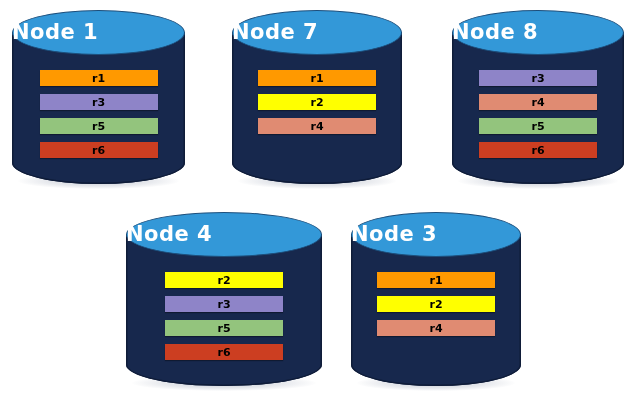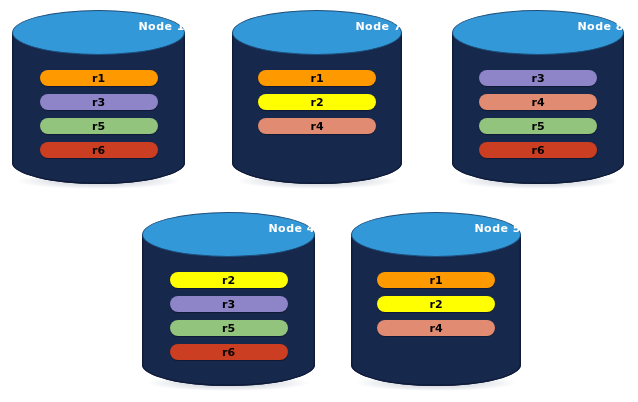--- a/index.html
+++ b/index.html
@@ -66,23 +66,23 @@
     border: 1.5px solid #1d4f7c;
     box-sizing: border-box;
     z-index: 3;
   }
 
   .node-title {
     position: absolute;
     left: 0;
     right: 0;
     top: 10px;
-    text-align: right;
+    text-align: left;
     color: #ffffff;
-    font-size: 11px;
+    font-size: 21px;
     font-weight: bold;
     letter-spacing: 0.5px;
     z-index: 4;
     white-space: nowrap;
     user-select: none;
   }
 
   
   .replica-list {
     position: absolute;
@@ -92,38 +92,38 @@
     z-index: 5;
     display: flex;
     flex-direction: column;
     align-items: center;
     gap: 8px;
   }
 
   .replica-bar {
     width: 118px;
     height: 16px;
-    border-radius: 8px;
+    border-radius: 0;
     box-sizing: border-box;
     display: flex;
     align-items: center;
     justify-content: center;
     color: #000000;
     font-size: 11px;
     font-weight: bold;
     line-height: 1;
     box-shadow: 0 1px 1px rgba(0,0,0,0.35);
     user-select: none;
   }
 
   
   .node-n1 { left: 12px;  top: 10px;  width: 173px; height: 174px; }
   .node-n2 { left: 232px; top: 10px;  width: 170px; height: 174px; }
   .node-n3 { left: 452px; top: 10px;  width: 172px; height: 174px; }
-  .node-n4 { left: 126px; top: 212px; width: 173px; height: 174px; margin-left: 16px; }
+  .node-n4 { left: 126px; top: 212px; width: 196px; height: 174px; }
   .node-n5 { left: 351px; top: 212px; width: 170px; height: 174px; }
 </style>
 </head>
 <body>
 
 <div id="diagram-canvas">
 
 <div class="node node-n1">
       <div class="cyl-shadow"></div>
       <div class="cyl-body" style="background: rgb(23, 40, 77);"></div>
@@ -168,20 +168,20 @@
         <div class="replica-bar" style="background: rgb(255, 255, 0);">r2</div>
         <div class="replica-bar" style="background: rgb(142, 132, 200);">r3</div>
         <div class="replica-bar" style="background: rgb(147, 196, 125);">r5</div>
         <div class="replica-bar" style="background: rgb(204, 62, 33);">r6</div>
       </div>
     </div>
     <div class="node node-n5">
       <div class="cyl-shadow"></div>
       <div class="cyl-body" style="background: rgb(23, 40, 77);"></div>
       <div class="cyl-top" style="background: rgb(51, 152, 216); border-color: rgb(29, 79, 124);"></div>
-      <div class="node-title" style="color: rgb(255, 255, 255);">Node  5</div>
+      <div class="node-title" style="color: rgb(255, 255, 255);">Node  3</div>
       <div class="replica-list">
         <div class="replica-bar" style="background: rgb(255, 153, 0);">r1</div>
         <div class="replica-bar" style="background: rgb(255, 255, 0);">r2</div>
         <div class="replica-bar" style="background: rgb(224, 139, 114);">r4</div>
       </div>
     </div>
   </div>
 
 </body></html>

